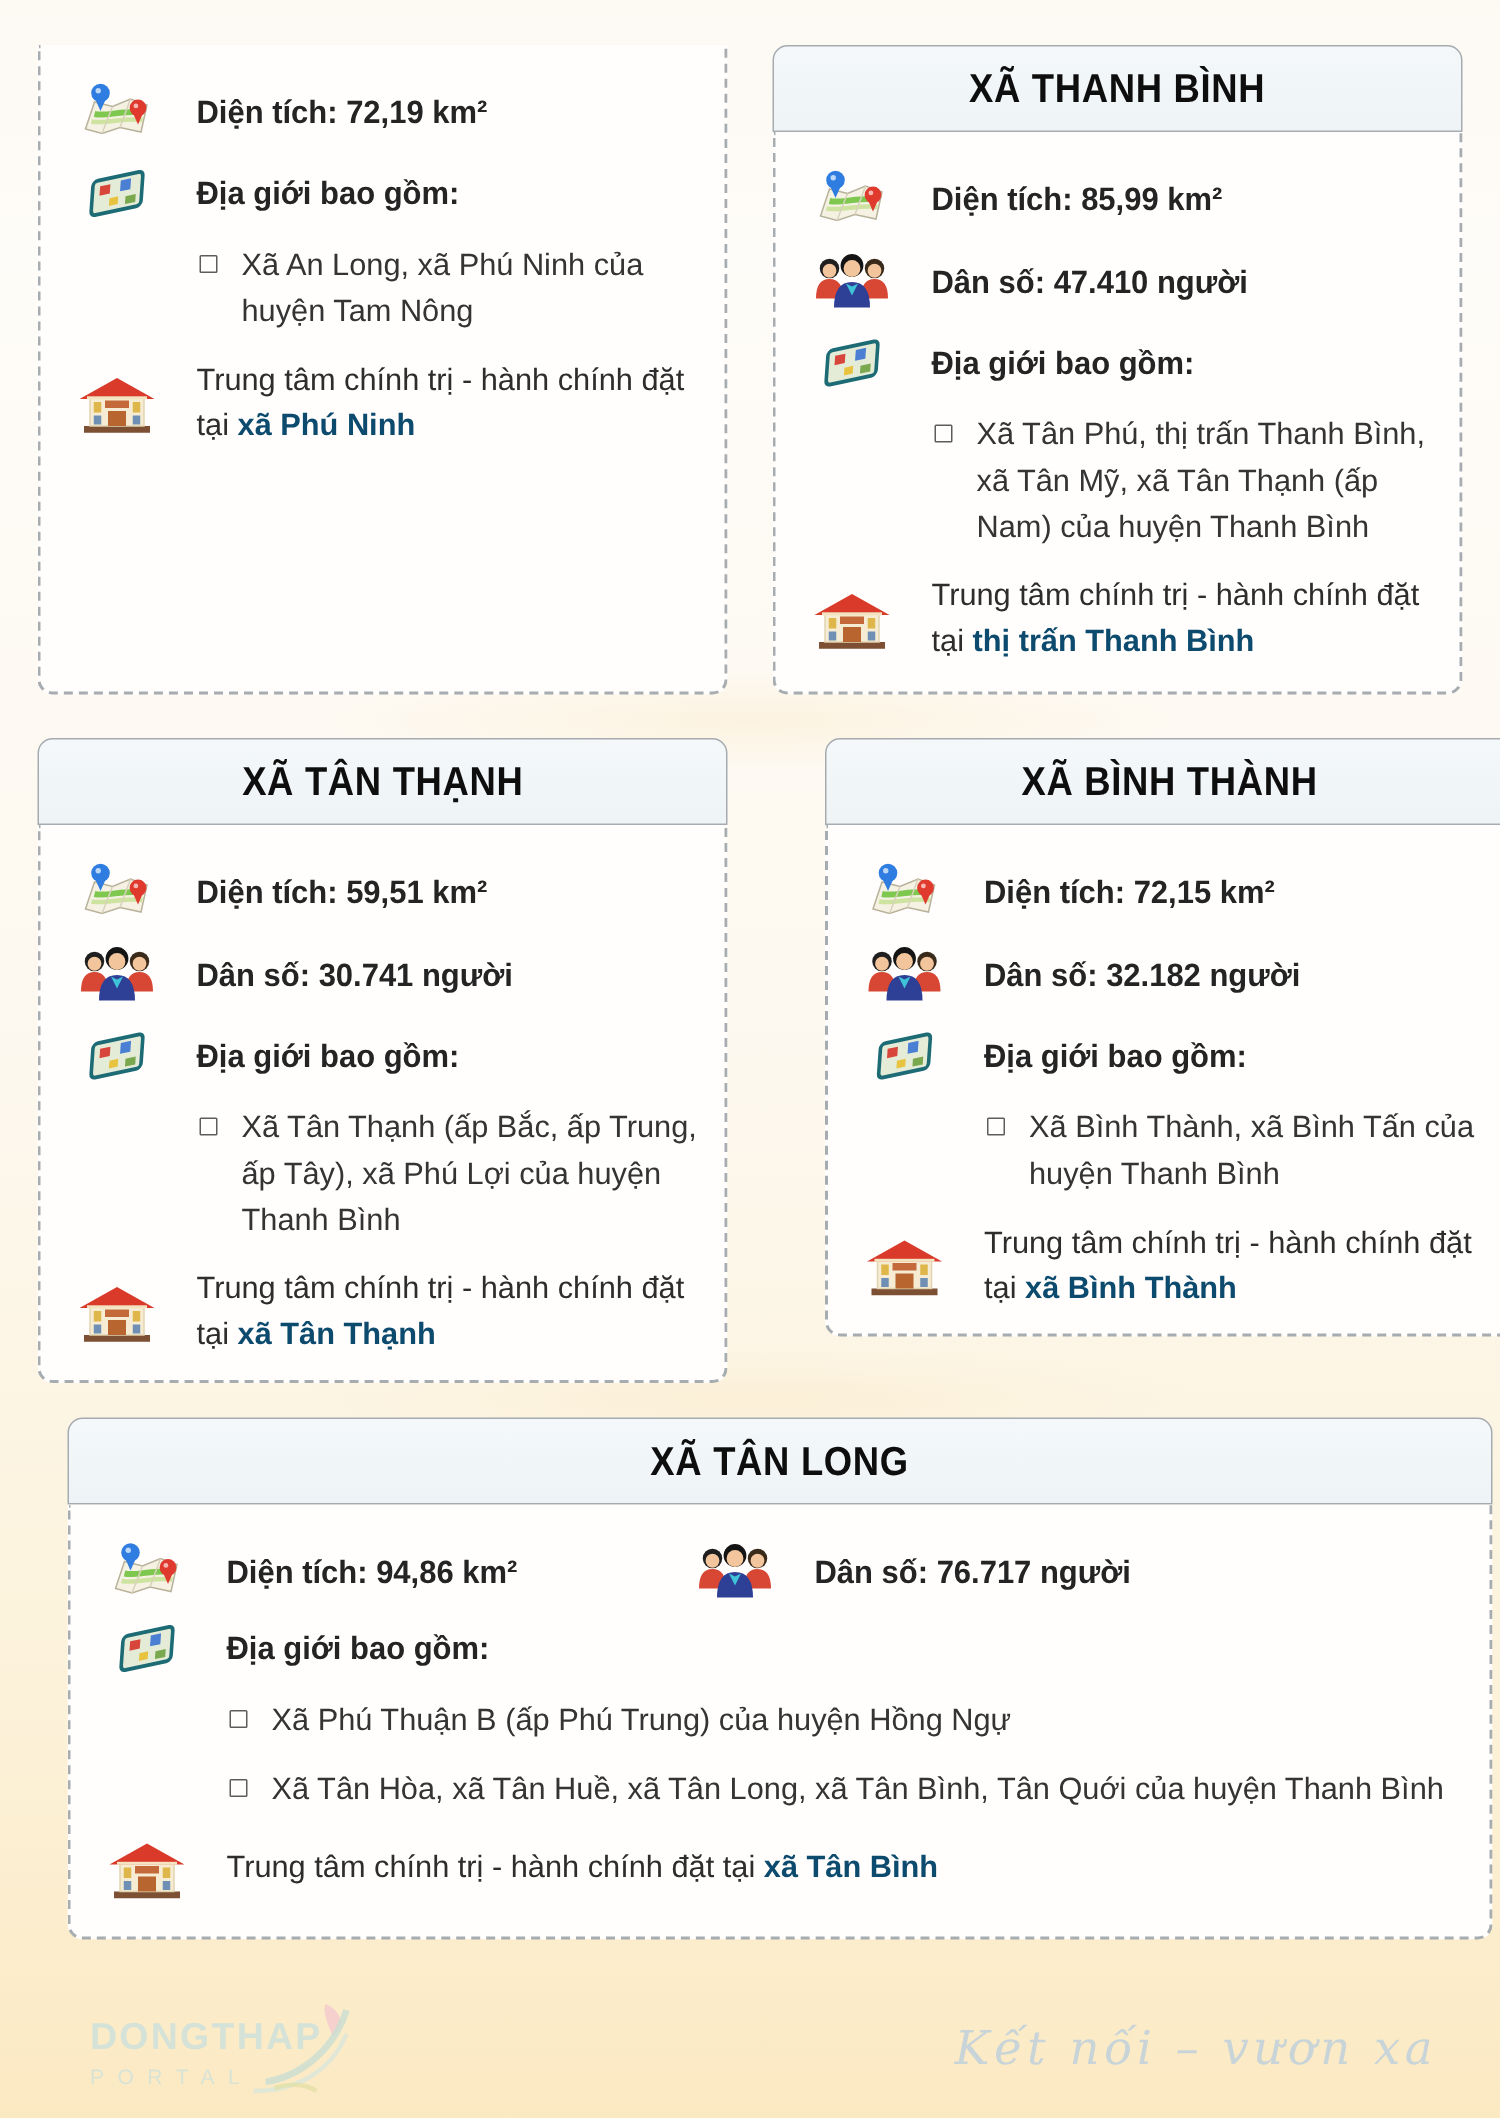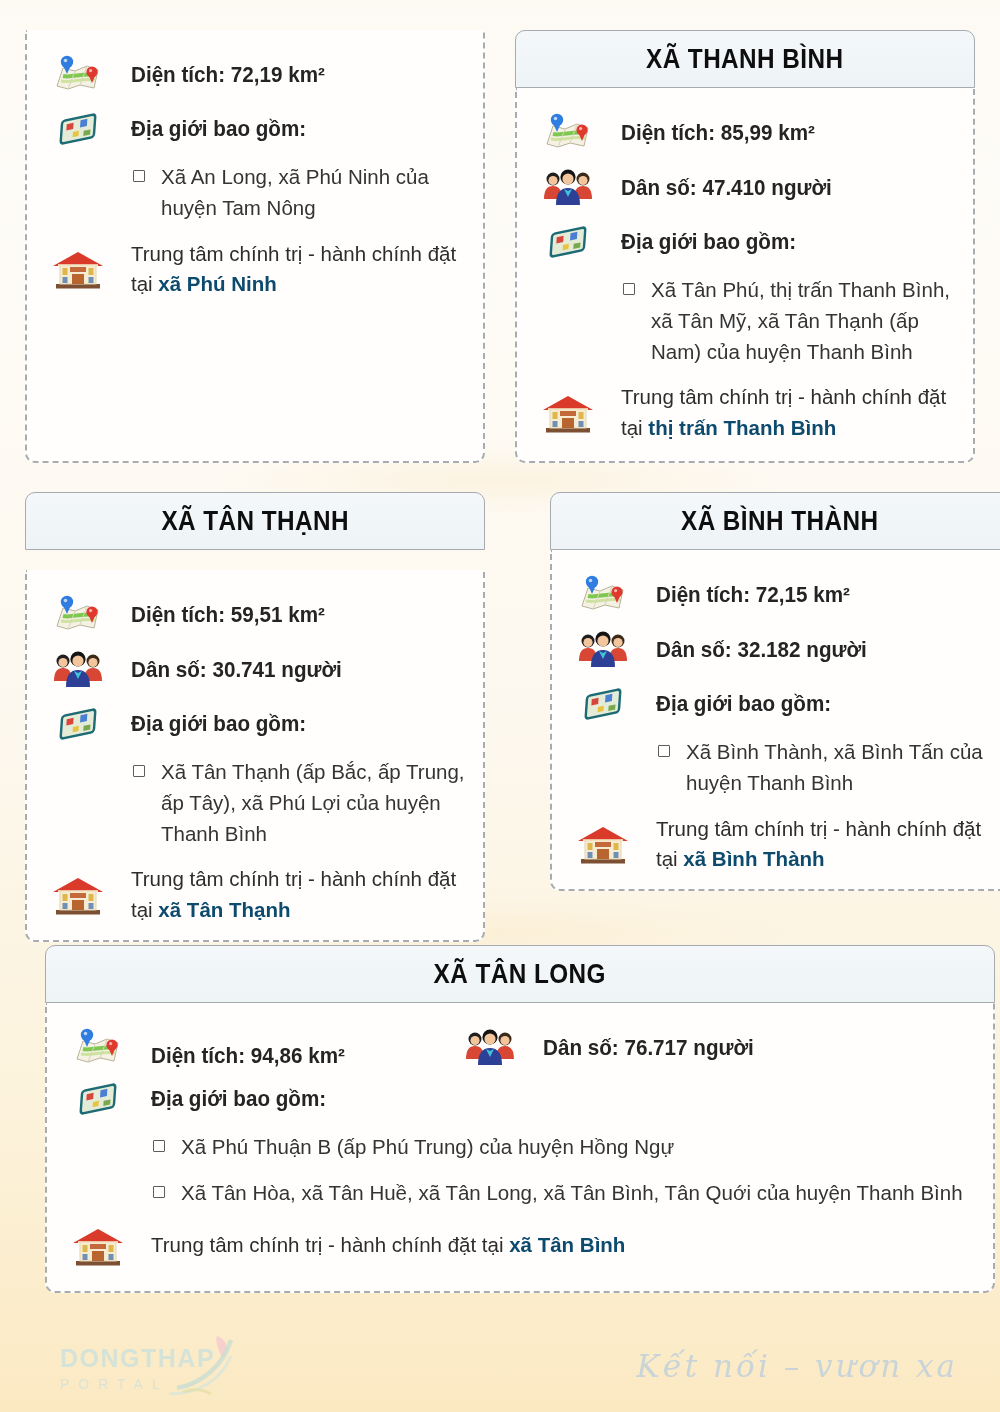--- a/index.html
+++ b/index.html
@@ -48,25 +48,25 @@
   }
   .bullet-text{font-size:20.5px;color:#343434;line-height:1.5;max-width:322px;}
   .wide .bullet-text{max-width:820px;}
   .center-row{display:flex;align-items:center;margin-top:4px;}
   .center-text{font-size:20.5px;color:#2d2d2d;line-height:1.5;max-width:330px;}
   .wide .center-text{max-width:820px;}
   .center-text b{font-weight:bold;color:#0c4a6e;}
   
   #card0{left:25px;top:30px;width:460px;height:433px;}
   #card1{left:515px;top:30px;width:460px;height:433px;}
-  #card2{left:25px;top:492px;width:460px;height:426px;gap:20px;}
+  #card2{left:25px;top:492px;width:460px;height:426px;}
   #card3{left:527px;top:492px;width:460px;height:326px;margin-left:23px;}
   #card4{left:25px;top:945px;width:950px;height:348px;padding-left:20px;}
   #card4 .top-row{display:flex;align-items:center;margin-bottom:10px;}
-  #card4 .cell-a{display:flex;align-items:flex-end;width:392px;flex:none;}
+  #card4 .cell-a{display:flex;align-items:center;width:392px;flex:none;}
   #card4 .cell-b{display:flex;align-items:center;}
   
   #logo{position:absolute;left:60px;top:1344px;width:210px;height:62px;opacity:.85;}
   #logo .l1{font-size:25px;font-weight:bold;letter-spacing:1.5px;color:#cfe1db;}
   #logo .l2{font-size:14px;letter-spacing:9px;color:#d3e2da;margin-top:3px;}
   #logo svg{position:absolute;left:105px;top:-14px;}
   #slogan{
     position:absolute;right:42px;top:1348px;
     font-family:"DejaVu Serif","Liberation Serif",serif;
     font-style:italic;font-size:31px;letter-spacing:3px;

